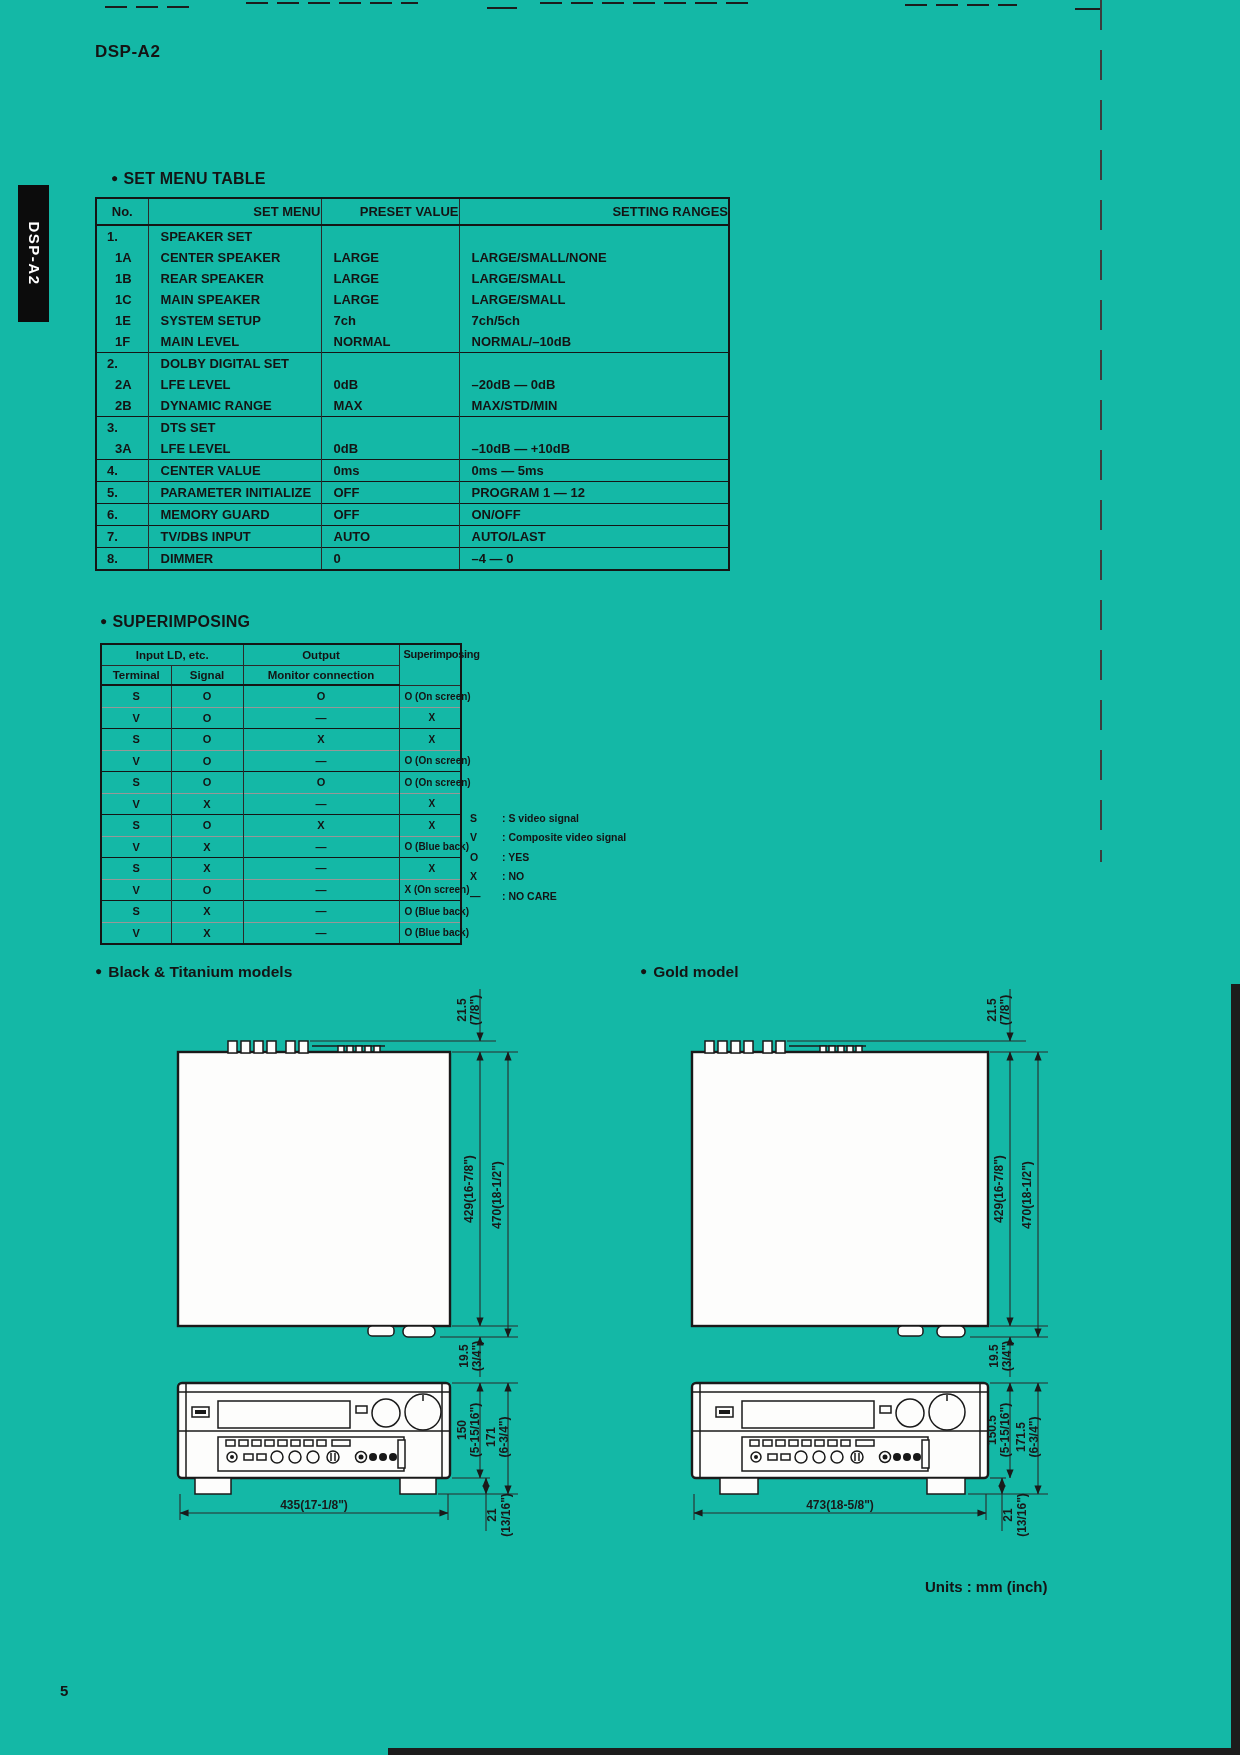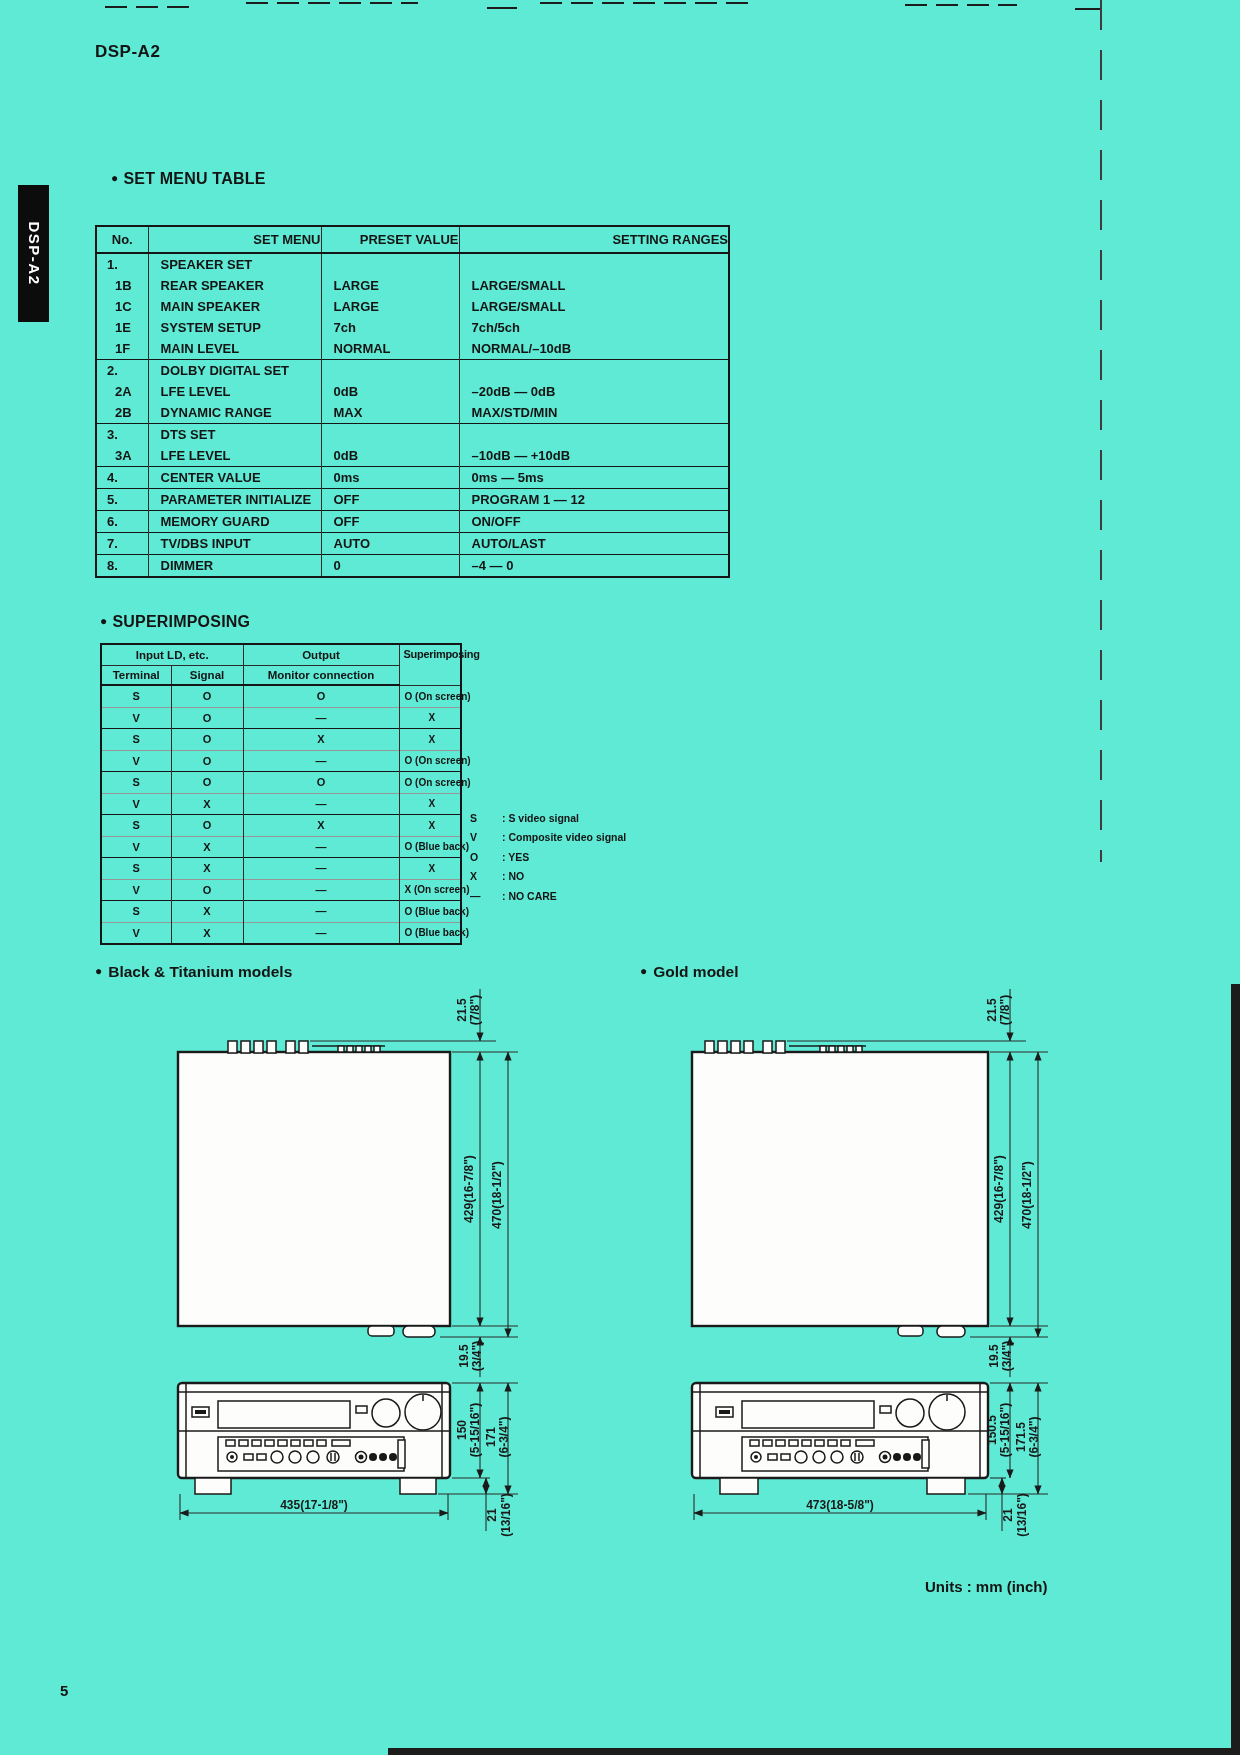--- a/index.html
+++ b/index.html
@@ -1,16 +1,16 @@
 <!DOCTYPE html>
 <html><head>
 <meta charset="utf-8">
 <style>
   html,body{margin:0;padding:0;background:#ffffff;}
-  .page{position:relative;width:1240px;height:1755px;background:#5eead4;
+  .page{position:relative;width:1240px;height:1755px;background:#14b8a6;
         font-family:"Liberation Sans",sans-serif;color:#141414;overflow:hidden;}
 
   
   .art{position:absolute;background:#1c1c1c;}
   .art.dash-h{height:2px;background:repeating-linear-gradient(90deg,#1c1c1c 0 22px,transparent 22px 31px);}
   .art.dash-v{width:2px;background:repeating-linear-gradient(180deg,#3d3d3d 0 30px,transparent 30px 50px);}
 
   .doc-title{position:absolute;left:95px;top:42px;font-size:17px;font-weight:bold;letter-spacing:.5px;}
   .side-tab{position:absolute;left:18px;top:185px;width:31px;height:137px;background:#0c0c0c;
             display:flex;align-items:center;justify-content:center;}
@@ -18,21 +18,21 @@
                  letter-spacing:1.5px;white-space:nowrap;}
 
   .sec-title{position:absolute;font-size:16px;font-weight:bold;letter-spacing:.2px;white-space:nowrap;}
   .sec-title .bullet{font-size:12px;vertical-align:2px;margin-right:5px;}
   .dwg-title{position:absolute;font-size:15.5px;font-weight:bold;white-space:nowrap;}
   .dwg-title .bullet{font-size:12px;vertical-align:2px;margin-right:6px;}
 
   table{border-collapse:collapse;table-layout:fixed;position:absolute;}
 
   
-  .setmenu{left:95px;top:197px;width:633px;border:2.2px solid #151515;margin-top:28px;}
+  .setmenu{left:95px;top:197px;width:633px;border:2.2px solid #151515;}
   .setmenu th{height:25px;font-size:13px;font-weight:bold;text-align:right;padding:0 0 0 11px;
               border-bottom:2.6px solid #151515;}
   .setmenu th.c{text-align:center;padding:0;}
   .setmenu td{height:21px;font-size:13px;font-weight:600;padding:0 0 0 12px;vertical-align:middle;
               white-space:nowrap;overflow:hidden;}
   .setmenu th+th,.setmenu td+td{border-left:1.4px solid #2b2b2b;}
   .setmenu td:first-child{font-weight:bold;padding-left:10px;}
   .setmenu tr.sub td:first-child{padding-left:18px;}
   .setmenu tr.grp td{border-top:1.9px solid #151515;}
 
@@ -100,20 +100,26 @@
       <th class="c">No.</th>
       <th>SET MENU</th>
       <th>PRESET VALUE</th>
       <th>SETTING RANGES</th>
     </tr>
     <tr class="grp">
           <td>1.</td>
           <td>SPEAKER SET</td>
           <td></td>
           <td></td>
+        </tr>
+    <tr class="sub">
+          <td>1A</td>
+          <td>CENTER SPEAKER</td>
+          <td>LARGE</td>
+          <td>LARGE/SMALL/NONE</td>
         </tr>
     <tr class="sub">
           <td>1B</td>
           <td>REAR SPEAKER</td>
           <td>LARGE</td>
           <td>LARGE/SMALL</td>
         </tr>
     <tr class="sub">
           <td>1C</td>
           <td>MAIN SPEAKER</td>

